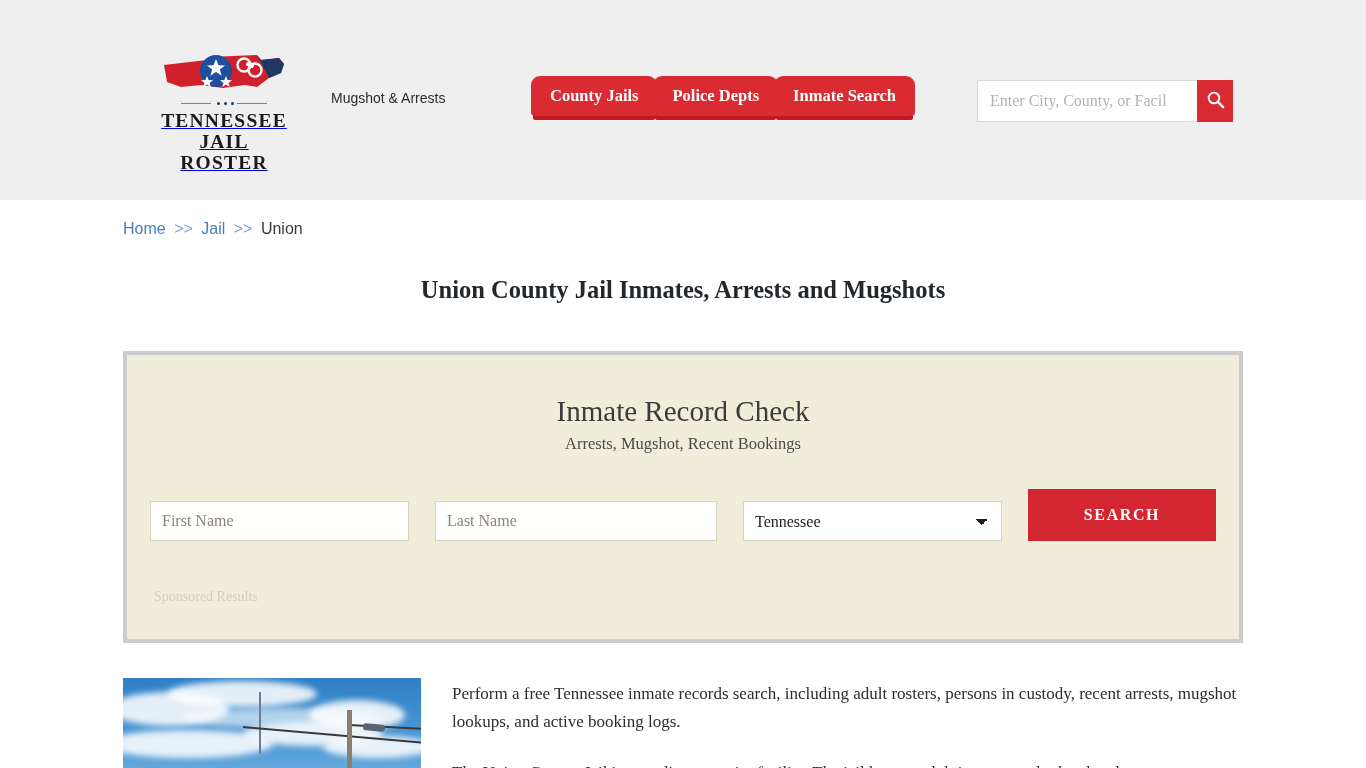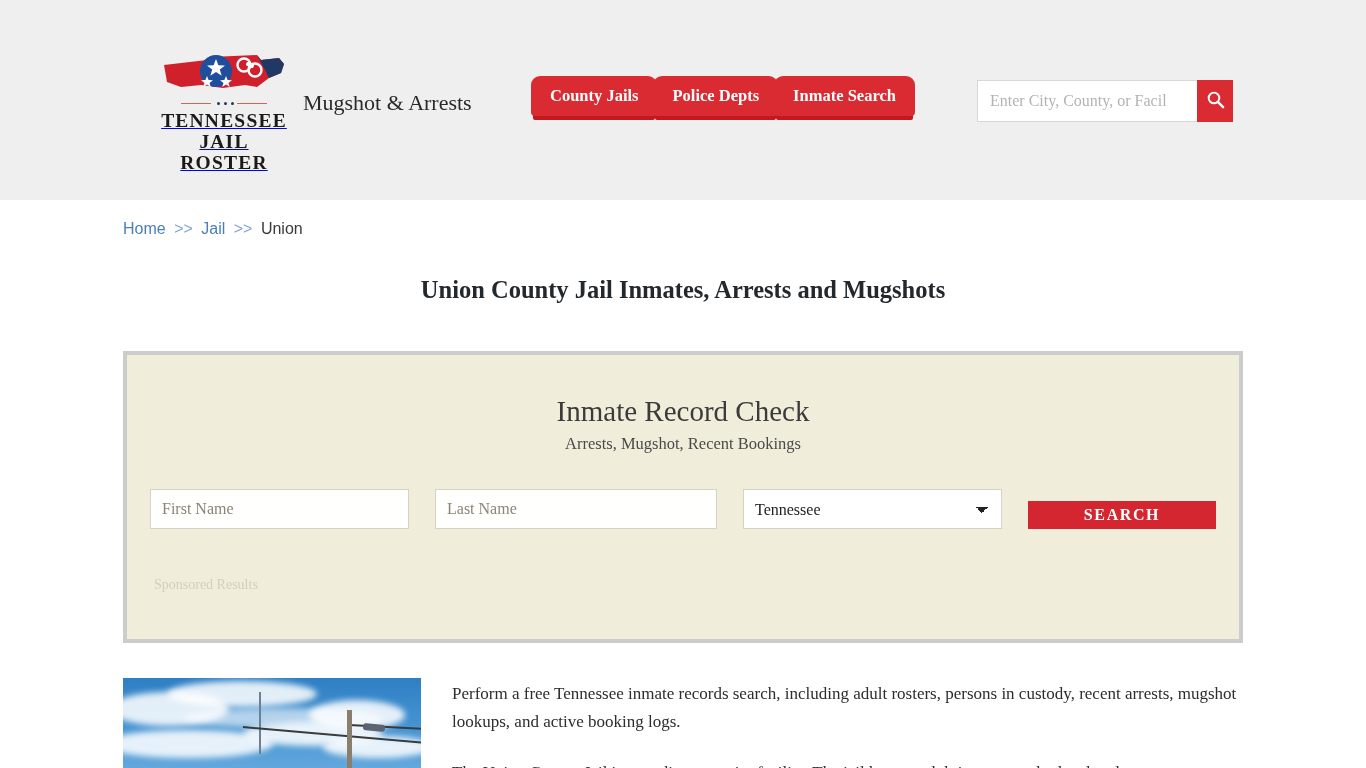--- a/index.html
+++ b/index.html
@@ -72,25 +72,25 @@
     color: #1a1a1a;
     letter-spacing: 1.2px;
     line-height: 1.08;
   }
   .logo-line1 { font-size: 19.5px; }
   .logo-line2 { font-size: 19.5px; }
 
   
   .tagline {
     position: absolute;
-    left: 180px;
+    left: 208px;
     top: 90px;
-    font-size: 22px;
+    font-size: 14px;
     color: #2b2b2b;
-    font-family: Liberation Serif, serif;
+    font-family: Liberation Sans, sans-serif;
     white-space: nowrap;
   }
 
   
   .nav {
     position: absolute;
     left: 408px;
     top: 76px;
     height: 48px;
     display: flex;
@@ -241,21 +241,21 @@
       linear-gradient(45deg, transparent 50%, #222 50%),
       linear-gradient(135deg, #222 50%, transparent 50%);
     background-position:
       calc(100% - 19px) 17px,
       calc(100% - 13px) 17px;
     background-size: 6px 6px, 6px 6px;
     background-repeat: no-repeat;
   }
   .f-search-btn {
     flex: 1;
-    height: 28px;
+    height: 52px;
     background: #d42630;
     color: #ffffff;
     border: none;
     font-size: 16px;
     font-weight: bold;
     letter-spacing: 1.6px;
     font-family: "Liberation Serif", "DejaVu Serif", serif;
     cursor: pointer;
   }
   .sponsored {

